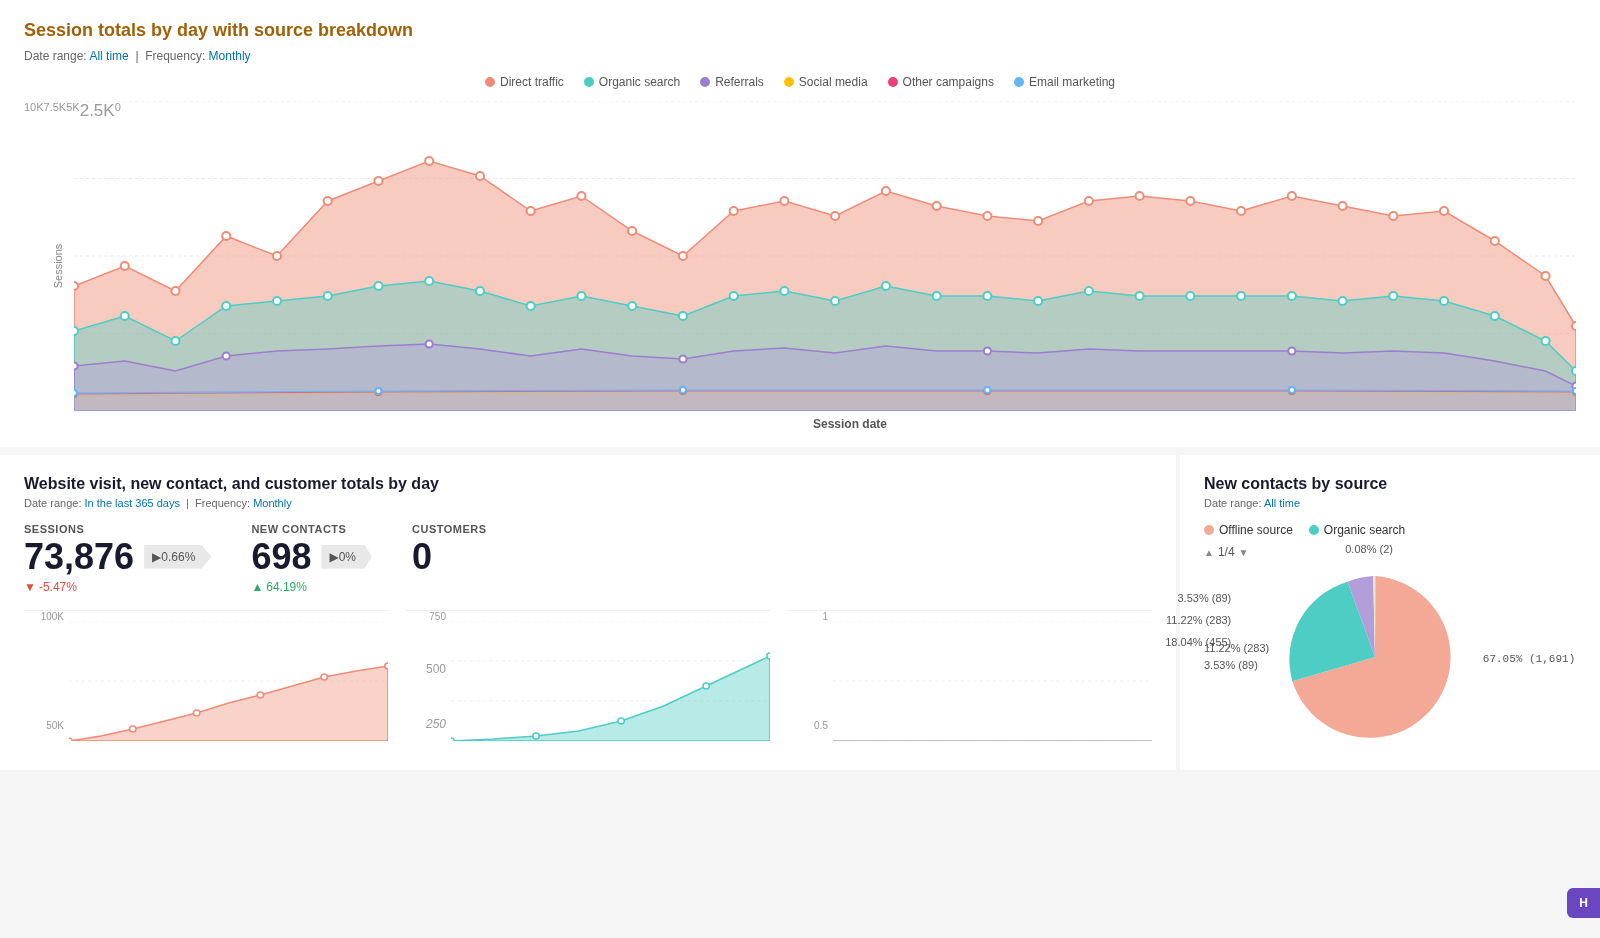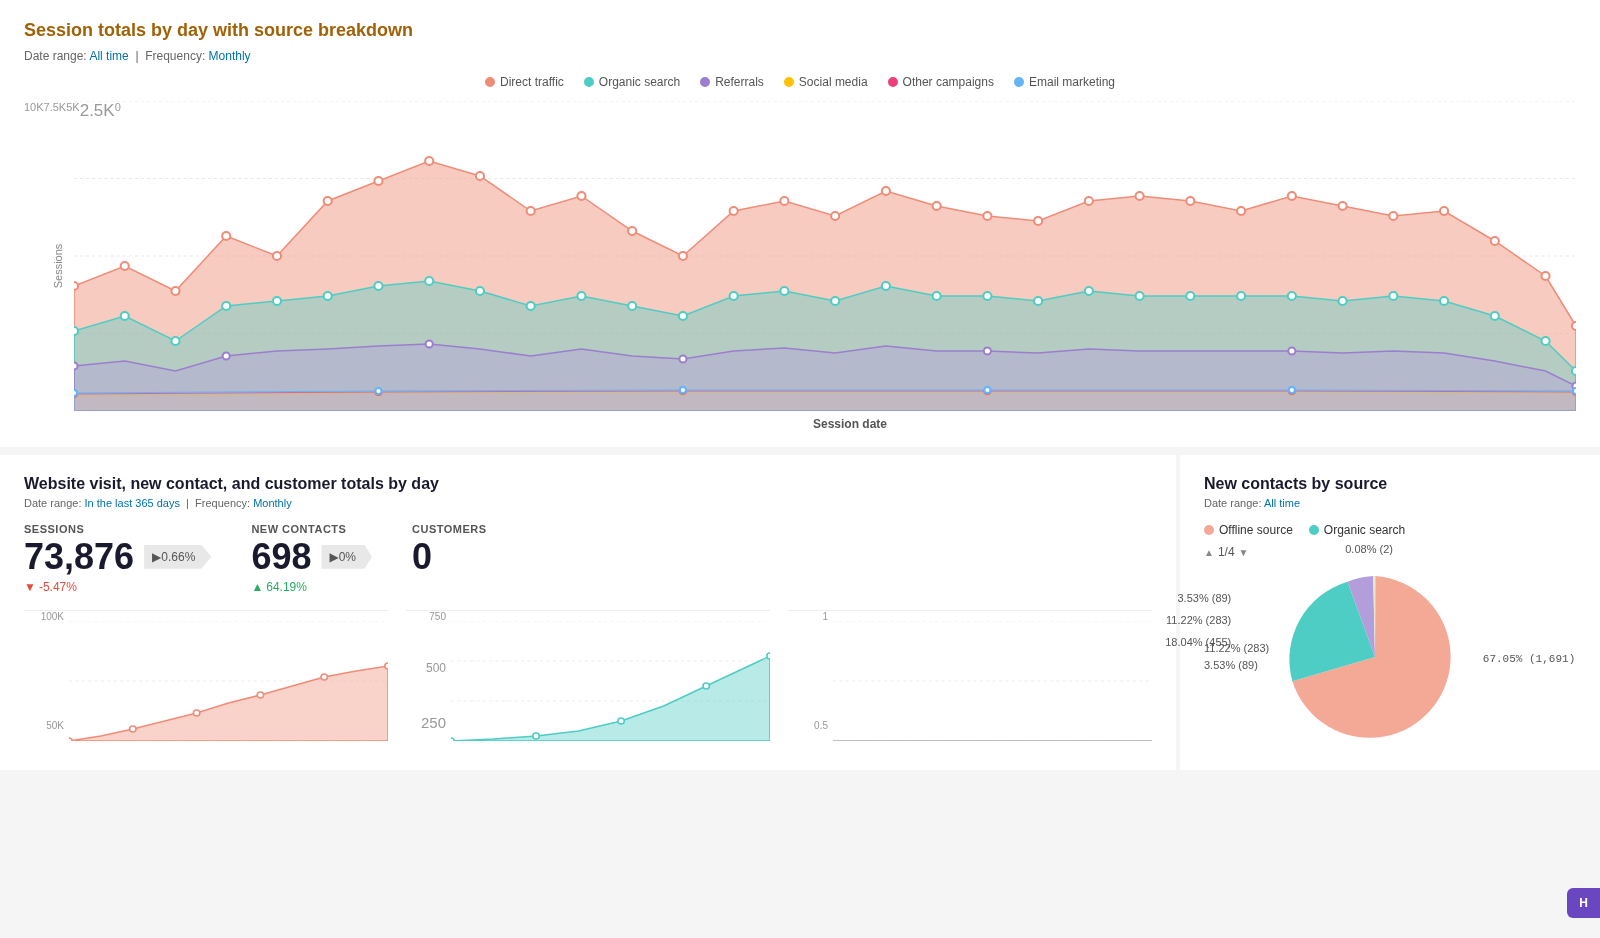--- a/index.html
+++ b/index.html
@@ -459,21 +459,21 @@
           <circle cx="180" cy="74" r="3" fill="white" stroke="#ef8c78" stroke-width="1.5"></circle>
           <circle cx="240" cy="56" r="3" fill="white" stroke="#ef8c78" stroke-width="1.5"></circle>
           <circle cx="300" cy="45" r="3" fill="white" stroke="#ef8c78" stroke-width="1.5"></circle>
         </svg>
       </div>
 
       <div class="mini-chart" style="position:relative;padding-left:45px;">
         <div style="position:absolute;left:0;top:0;display:flex;flex-direction:column;justify-content:space-between;height:120px;text-align:right;width:40px;">
           <span style="font-size:10px;color:#999;">750</span>
           <span style="font-size:12px;color:#999;">500</span>
-          <span style="font-size:15px;color:#999;">250</span>
+          <span style="font-size:12px;color:#999;font-style:italic;">250</span>
         </div>
         <svg viewBox="0 0 300 120" preserveAspectRatio="none" style="width:100%;height:120px;">
           <line x1="0" y1="0" x2="300" y2="0" stroke="#eee" stroke-width="1" stroke-dasharray="3,3"></line>
           <line x1="0" y1="40" x2="300" y2="40" stroke="#eee" stroke-width="1" stroke-dasharray="3,3"></line>
           <line x1="0" y1="80" x2="300" y2="80" stroke="#eee" stroke-width="1" stroke-dasharray="3,3"></line>
           <line x1="0" y1="120" x2="300" y2="120" stroke="#eee" stroke-width="1" stroke-dasharray="3,3"></line>
           <path d="M0,120 L40,118 L80,115 L120,110 L160,100 L200,85 L240,65 L280,45 L300,35 L300,120 Z" fill="#4ECDC4" fill-opacity="0.4" stroke="#4ECDC4" stroke-width="1.5"></path>
           <circle cx="0" cy="120" r="3" fill="white" stroke="#4ECDC4" stroke-width="1.5"></circle>
           <circle cx="80" cy="115" r="3" fill="white" stroke="#4ECDC4" stroke-width="1.5"></circle>
           <circle cx="160" cy="100" r="3" fill="white" stroke="#4ECDC4" stroke-width="1.5"></circle>

